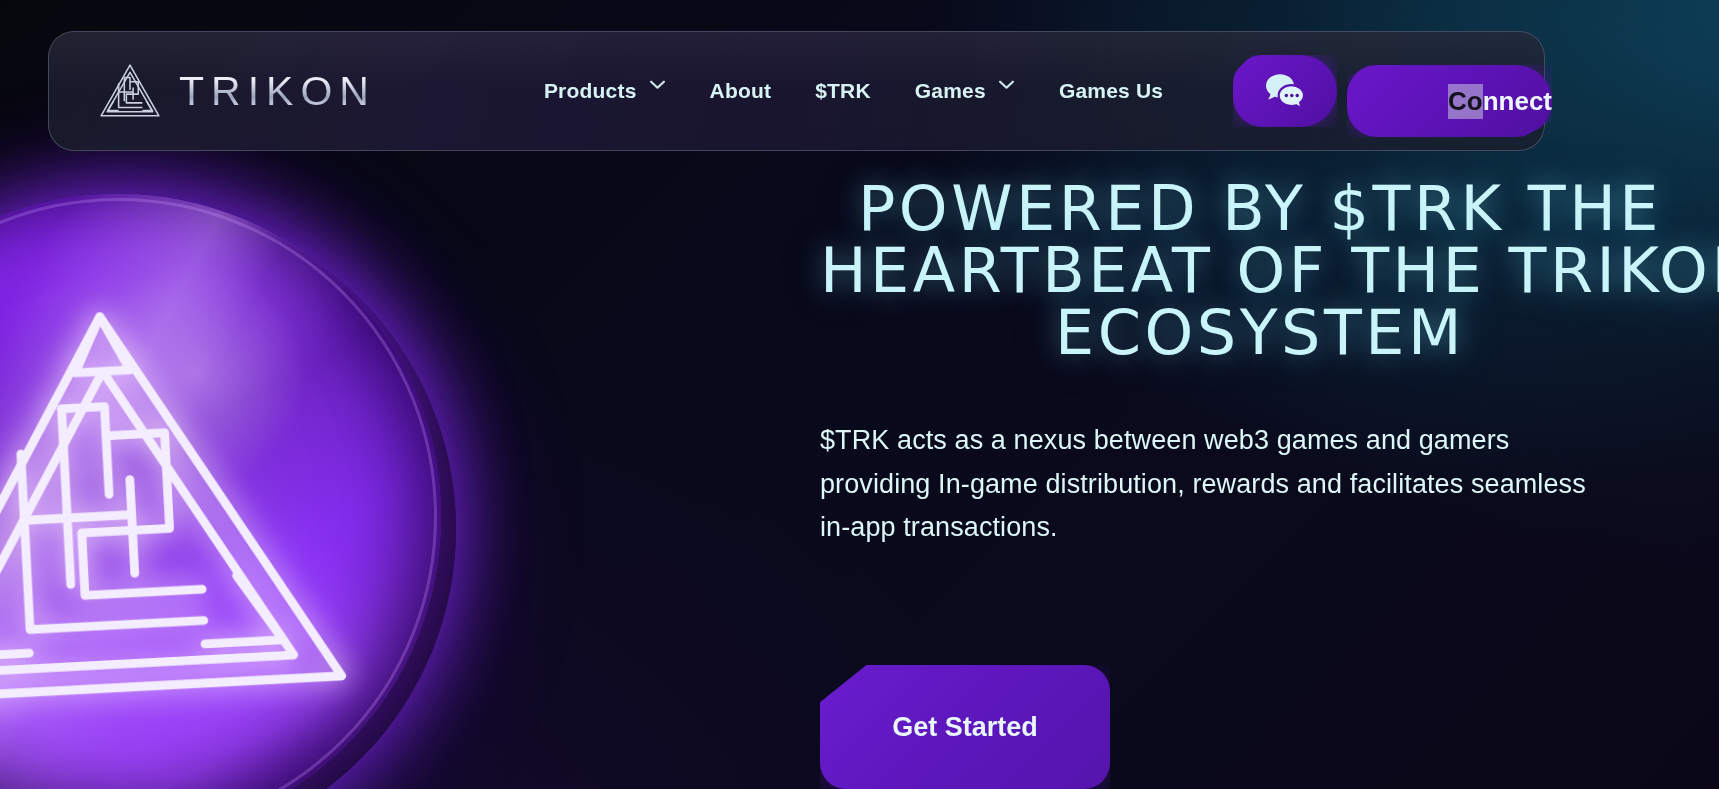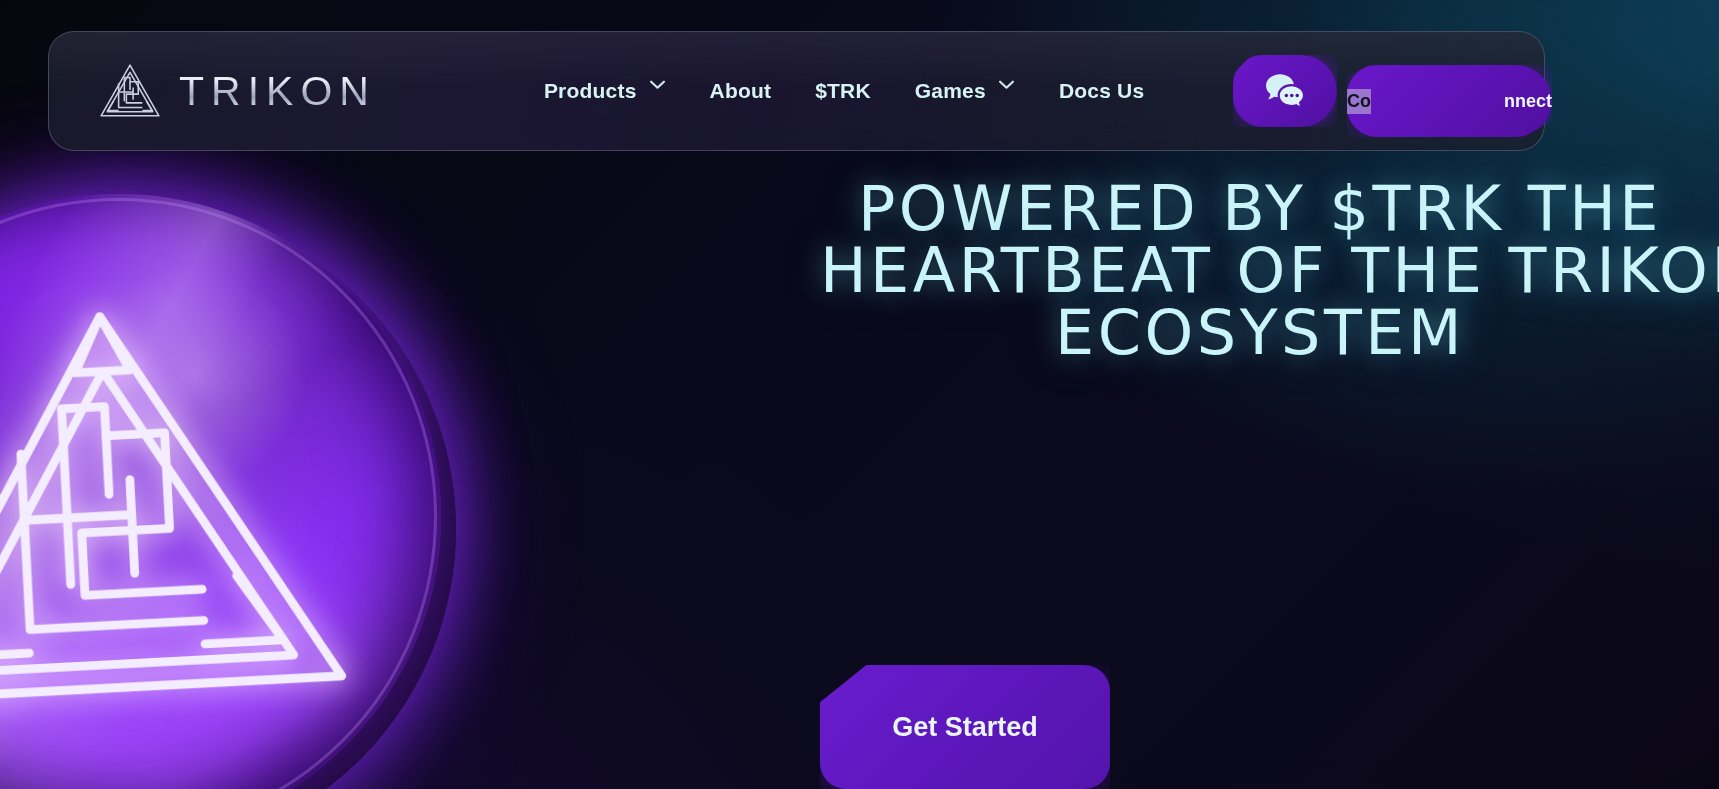--- a/index.html
+++ b/index.html
@@ -191,26 +191,26 @@
   }
   .chat-icon { width: 44px; height: 38px; }
   .btn-connect {
     width: 205px;
     height: 72px;
     background: linear-gradient(135deg, #6a17c9 0%, #5d13b8 48%, #50109e 100%);
     border: none;
     border-radius: 30px 36px 36px 30px;
     clip-path: polygon(10% 0%, 100% 0%, 100% 78%, 86% 100%, 0% 100%, 0% 16%);
     color: #eef6ff;
-    font-size: 18px;
+    font-size: 26px;
     font-weight: 700;
     cursor: pointer;
     display: flex;
     align-items: center;
-    justify-content: space-between;
+    justify-content: flex-end;
     box-shadow: 0 0 30px rgba(105,22,205,0.5);
     margin-top: 20px;
   }
   .sel {
     background: rgba(185,178,215,0.62);
     color: #14121c;
     padding: 2px 0;
   }
 
   
@@ -340,21 +340,21 @@
       <div class="nav-item">
         <span>$TRK</span>
       </div>
       <div class="nav-item">
         <span>Games</span>
         <svg class="chev" viewBox="0 0 18 12">
           <path d="M2 3 L9 9.5 L16 3" stroke="#d8f3f4" stroke-width="2.4" fill="none" stroke-linecap="round" stroke-linejoin="round"></path>
         </svg>
       </div>
       <div class="nav-item">
-        <span>Docs Us</span>
+        <span>Games Us</span>
       </div>
     </nav>
 
     <div class="header-actions">
       <button class="btn-chat">
         <svg class="chat-icon" viewBox="0 0 48 42" fill="none">
           <path d="M18.5 2.5C9.9 2.5 3 8.2 3 15.2c0 3.6 1.8 6.8 4.8 9.1 -0.2 2.3-1.2 4.4-2.6 5.9 2.9-0.4 5.4-1.6 7.2-2.9 1.9 0.6 3.9 0.9 6.1 0.9 8.6 0 15.5-5.7 15.5-12.9S27.1 2.5 18.5 2.5Z" fill="#d4f1f6"></path>
           <path d="M31 14.5c-7.7 0-14 5.2-14 11.6 0 6.4 6.3 11.6 14 11.6 1.9 0 3.7-0.3 5.4-0.9 1.7 1.3 4 2.5 6.7 2.9 -1.3-1.5-2.2-3.6-2.4-5.8 2.7-2.1 4.3-5 4.3-7.8 0-6.4-6.3-11.6-14-11.6Z" fill="#dff4f8" stroke="#5c13b4" stroke-width="2.4"></path>
           <circle cx="25.5" cy="26" r="1.9" fill="#4d0f99"></circle>
           <circle cx="31.5" cy="26" r="1.9" fill="#4d0f99"></circle>
@@ -367,19 +367,20 @@
       </button>
     </div>
   </div>
 
   <div class="hero">
     <h1 class="hero-title">
       <span>POWERED BY $TRK THE</span>
       <span>HEARTBEAT OF THE TRIKON</span>
       <span>ECOSYSTEM</span>
     </h1>
+    <p class="hero-body">$TRK acts as a nexus between web3 games and gamers providing In-game distribution, rewards and facilitates seamless in-app transactions.</p>
   </div>
 
   <div class="cta-row">
     <button class="cta cta-primary">Get Started</button>
   </div>
 
 </div>
 
 </body></html>

